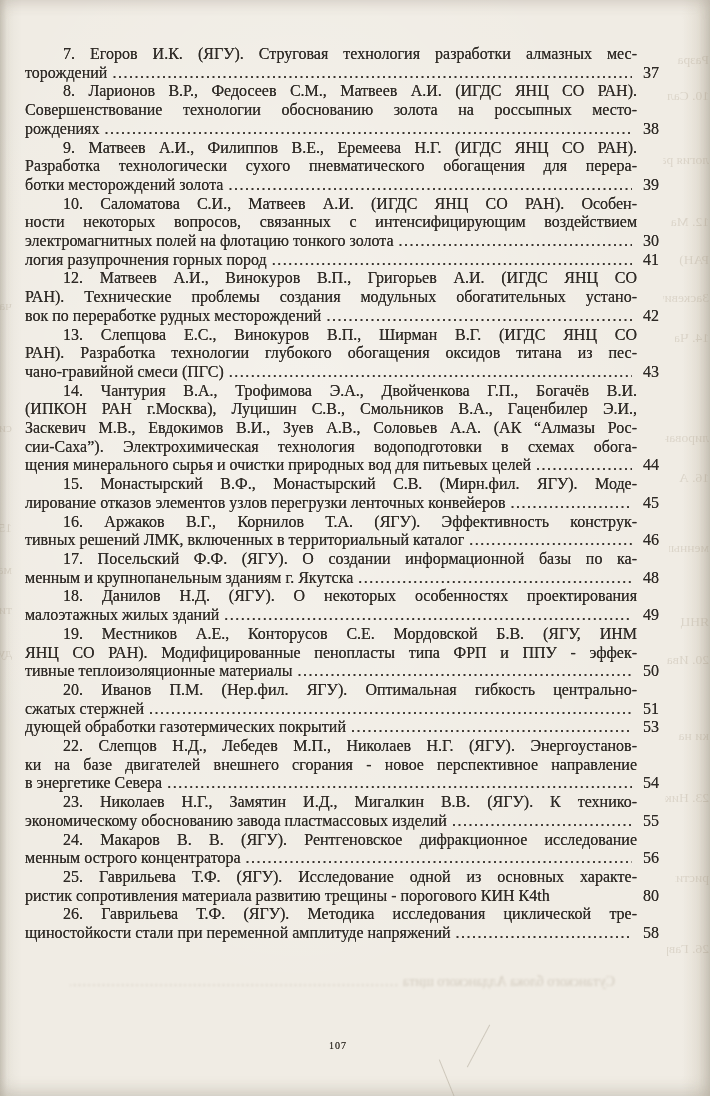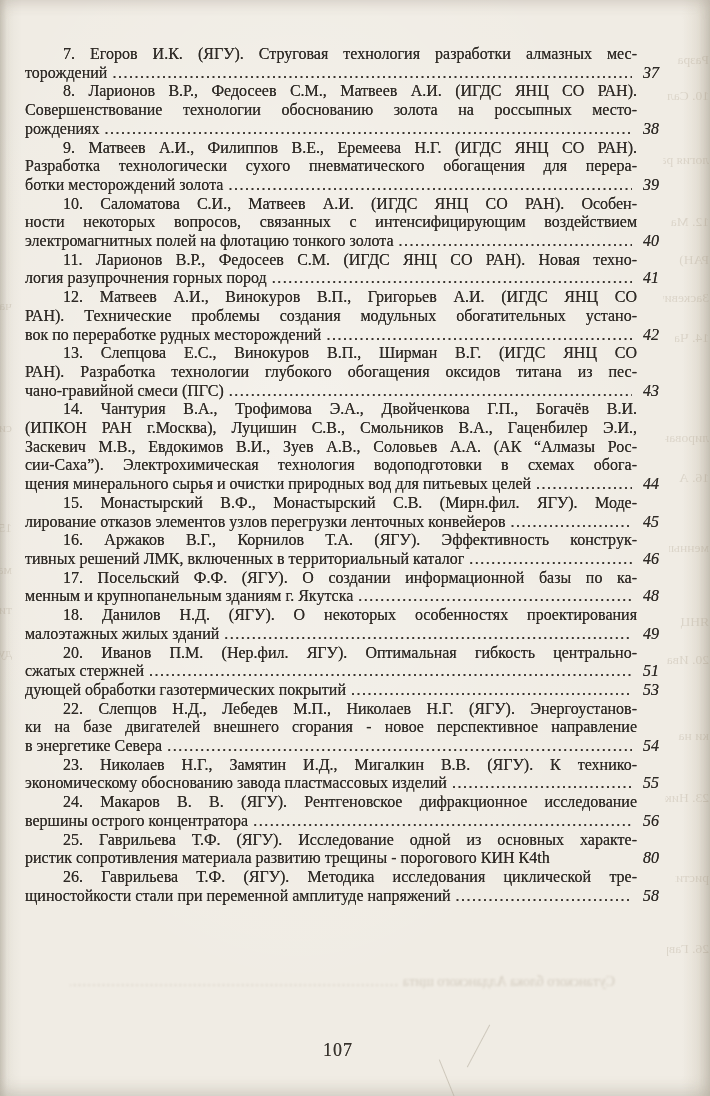--- a/index.html
+++ b/index.html
@@ -52,28 +52,28 @@
     overflow: hidden;
     white-space: nowrap;
     margin: 0 11px 0 5px;
   }
   .leader::after {
     content: "....................................................................................................................................................................................";
     letter-spacing: 1.5px;
     color: #38332d;
   }
   .leader.nodots::after { content: ""; }
-  .pnum { flex: 0 0 28px; text-align: center; font-style: italic; }
+  .pnum { flex: 0 0 28px; text-align: center; }
   
   .footer {
     position: absolute;
     left: 0; top: 1040px;
     width: 676px;
     text-align: center;
-    font-size: 18px;
+    font-size: 10px;
     letter-spacing: 1px;
     color: #37322c;
     text-shadow: 0 0 0.3px rgba(50,45,38,0.8);
   }
   
   .bleed {
     position: absolute;
     right: 1px;
     height: 17px;
     overflow: hidden;
@@ -144,25 +144,24 @@
           <span class="leader"></span>
           <span class="pnum">39</span>
         </div>
       </div>
       <div class="entry">
         <div class="line first">10. Саломатова С.И., Матвеев А.И. (ИГДС ЯНЦ СО РАН). Особен-</div>
         <div class="line">ности некоторых вопросов, связанных с интенсифицирующим воздействием</div>
         <div class="line last">
           <span class="ltext">электромагнитных полей на флотацию тонкого золота</span>
           <span class="leader"></span>
-          <span class="pnum">40</span>
-        </div>
-      </div>
-      <div class="entry">
-        <div class="line first">11. Ларионов В.Р., Федосеев С.М. (ИГДС ЯНЦ СО РАН). Новая техно-</div>
+          <span class="pnum">30</span>
+        </div>
+      </div>
+      <div class="entry">
         <div class="line last">
           <span class="ltext">логия разупрочнения горных пород</span>
           <span class="leader"></span>
           <span class="pnum">41</span>
         </div>
       </div>
       <div class="entry">
         <div class="line first">12. Матвеев А.И., Винокуров В.П., Григорьев А.И. (ИГДС ЯНЦ СО</div>
         <div class="line">РАН). Технические проблемы создания модульных обогатительных устано-</div>
         <div class="line last">
@@ -217,20 +216,29 @@
       </div>
       <div class="entry">
         <div class="line first">18. Данилов Н.Д. (ЯГУ). О некоторых особенностях проектирования</div>
         <div class="line last">
           <span class="ltext">малоэтажных жилых зданий</span>
           <span class="leader"></span>
           <span class="pnum">49</span>
         </div>
       </div>
       <div class="entry">
+        <div class="line first">19. Местников А.Е., Конторусов С.Е. Мордовской Б.В. (ЯГУ, ИНМ</div>
+        <div class="line">ЯНЦ СО РАН). Модифицированные пенопласты типа ФРП и ППУ - эффек-</div>
+        <div class="line last">
+          <span class="ltext">тивные теплоизоляционные материалы</span>
+          <span class="leader"></span>
+          <span class="pnum">50</span>
+        </div>
+      </div>
+      <div class="entry">
         <div class="line first">20. Иванов П.М. (Нер.фил. ЯГУ). Оптимальная гибкость центрально-</div>
         <div class="line last">
           <span class="ltext">сжатых стержней</span>
           <span class="leader"></span>
           <span class="pnum">51</span>
         </div>
       </div>
       <div class="entry">
         <div class="line last">
           <span class="ltext">дующей обработки газотермических покрытий</span>
@@ -251,21 +259,21 @@
         <div class="line first">23. Николаев Н.Г., Замятин И.Д., Мигалкин В.В. (ЯГУ). К технико-</div>
         <div class="line last">
           <span class="ltext">экономическому обоснованию завода пластмассовых изделий</span>
           <span class="leader"></span>
           <span class="pnum">55</span>
         </div>
       </div>
       <div class="entry">
         <div class="line first">24. Макаров В. В. (ЯГУ). Рентгеновское дифракционное исследование</div>
         <div class="line last">
-          <span class="ltext">вершины острого концентратора</span>
+          <span class="ltext">менным острого концентратора</span>
           <span class="leader"></span>
           <span class="pnum">56</span>
         </div>
       </div>
       <div class="entry">
         <div class="line first">25. Гаврильева Т.Ф. (ЯГУ). Исследование одной из основных характе-</div>
         <div class="line last">
           <span class="ltext">ристик сопротивления материала развитию трещины - порогового КИН К4th</span>
           <span class="leader nodots"></span>
           <span class="pnum">80</span>

